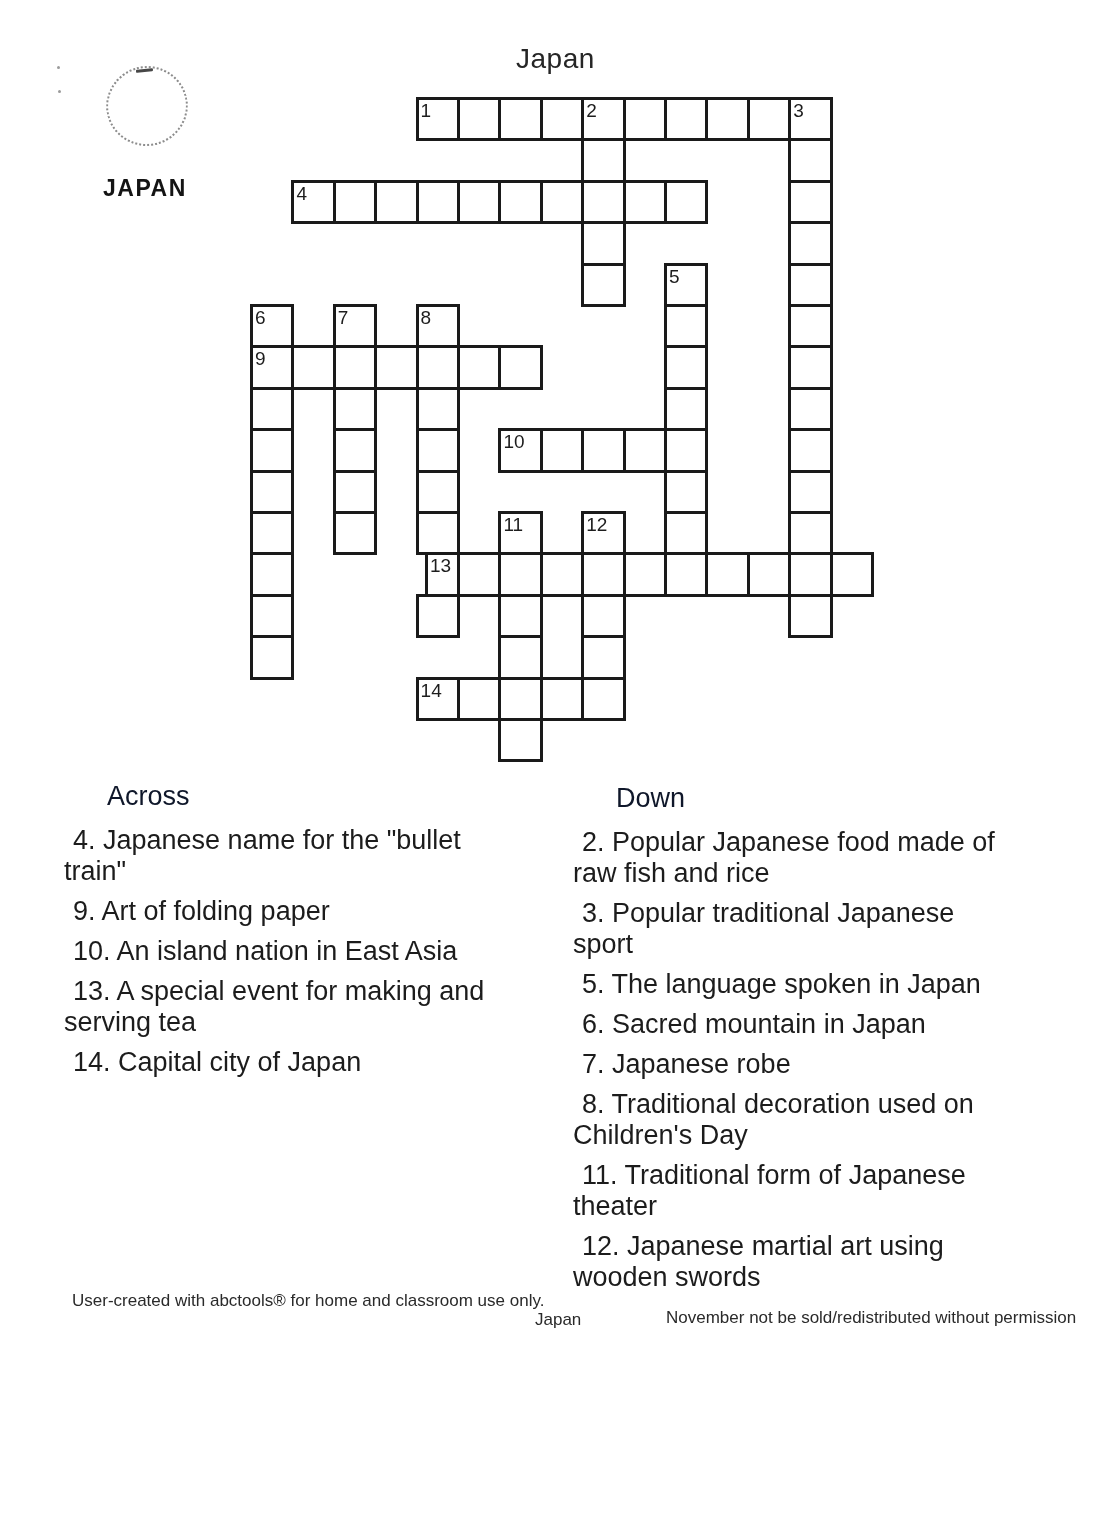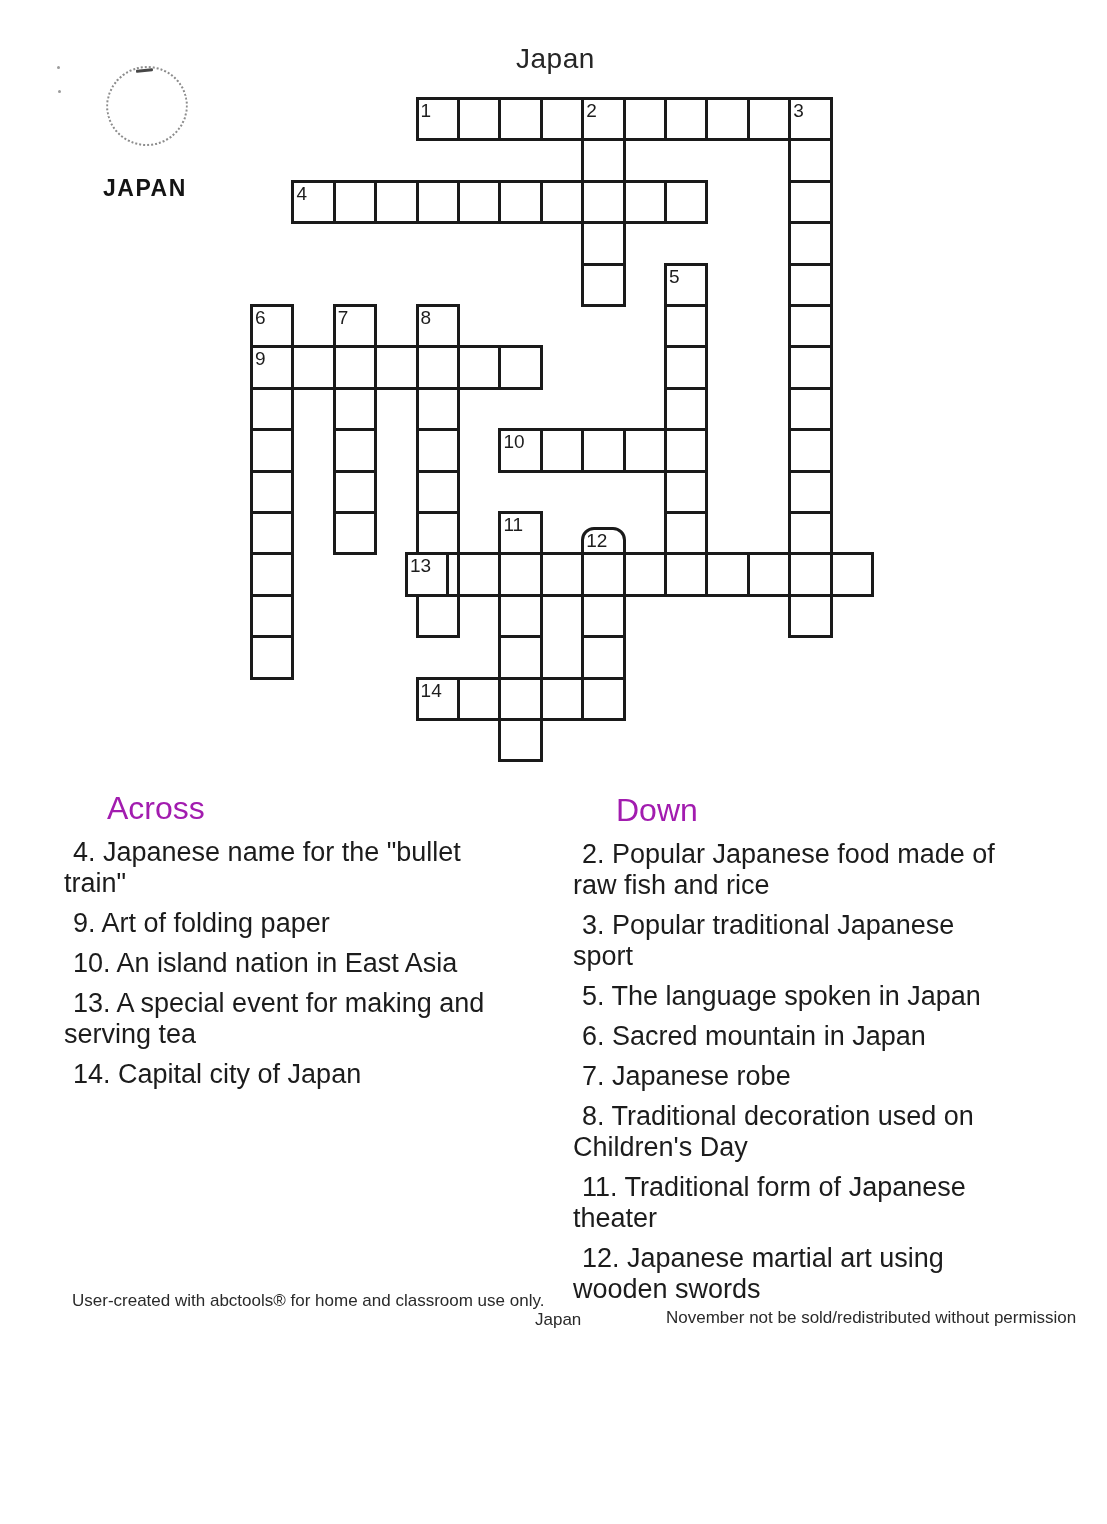--- a/index.html
+++ b/index.html
@@ -32,21 +32,21 @@
   .cell {
     position:absolute; width:44.4px; height:44.4px; box-sizing:border-box;
     border:3px solid #1a1a1a; background:#ffffff;
   }
   .cellnum {
     position:absolute; top:0px; left:2px; font-size:19px; line-height:21px; color:#1d1d1d;
   }
   
   .clues { position:absolute; width:500px; }
   .clues h2 {
-    font-size:32px; font-weight:400; margin:12px 0 13px 43px; color:#a21caf; line-height:31px;
+    font-size:27px; font-weight:400; margin:0 0 13px 43px; color:#0f172a; line-height:31px;
   }
   .clues p {
     font-size:27px; line-height:31px; margin:0 0 9px 0; text-indent:9px;
     white-space:pre-line; color:#1c1c1c;
   }
   .clues.across { left:64px; top:781px; }
   .clues.down   { left:573px; top:783px; }
   
   .f-left  { position:absolute; left:72px;  top:1291px; font-size:17px; line-height:19px; color:#2a2a2a; }
   .f-center{ position:absolute; left:535px; top:1310px; font-size:17px; color:#2a2a2a; }
@@ -146,27 +146,27 @@
       <div class="cell" style="left: 82.8px; top: 372.6px;"></div>
       <div class="cell" style="left: 165.6px; top: 372.6px;"></div>
       <div class="cell" style="left: 414px; top: 372.6px;"></div>
       <div class="cell" style="left: 538.2px; top: 372.6px;"></div>
       <div class="cell" style="left: 0px; top: 414px;"></div>
       <div class="cell" style="left: 82.8px; top: 414px;"></div>
       <div class="cell" style="left: 165.6px; top: 414px;"></div>
       <div class="cell" style="left: 248.4px; top: 414px;">
         <span class="cellnum">11</span>
       </div>
-      <div class="cell" style="left: 331.2px; top: 430px; border-radius: 13px;">
+      <div class="cell" style="left: 331.2px; top: 414px;">
         <span class="cellnum">12</span>
       </div>
       <div class="cell" style="left: 414px; top: 414px;"></div>
       <div class="cell" style="left: 538.2px; top: 414px;"></div>
       <div class="cell" style="left: 0px; top: 455.4px;"></div>
-      <div class="cell" style="left: 155px; top: 455.4px;">
+      <div class="cell" style="left: 175px; top: 455.4px;">
         <span class="cellnum">13</span>
       </div>
       <div class="cell" style="left: 207px; top: 455.4px;"></div>
       <div class="cell" style="left: 248.4px; top: 455.4px;"></div>
       <div class="cell" style="left: 289.8px; top: 455.4px;"></div>
       <div class="cell" style="left: 331.2px; top: 455.4px;"></div>
       <div class="cell" style="left: 372.6px; top: 455.4px;"></div>
       <div class="cell" style="left: 414px; top: 455.4px;"></div>
       <div class="cell" style="left: 455.4px; top: 455.4px;"></div>
       <div class="cell" style="left: 496.8px; top: 455.4px;"></div>

